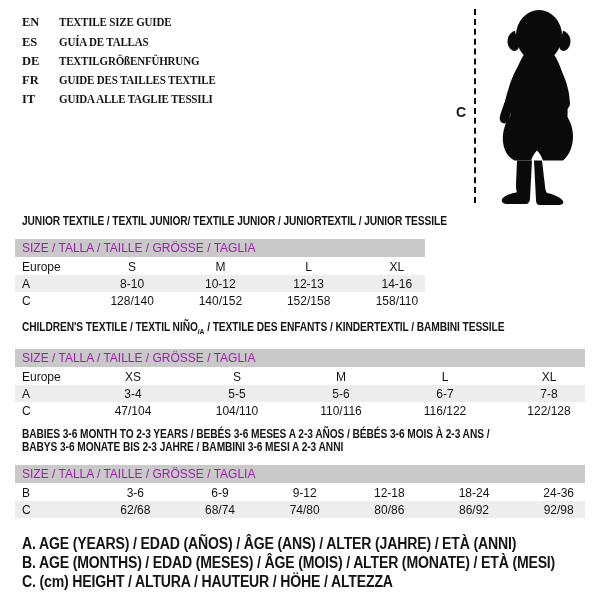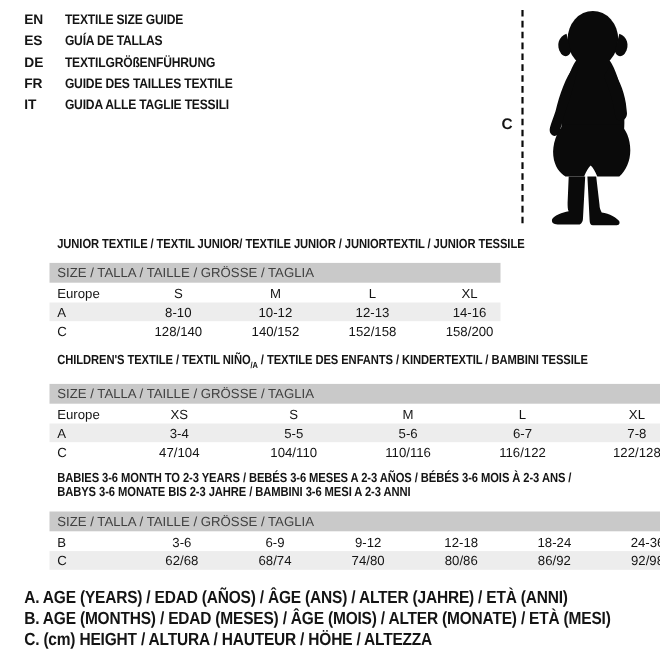--- a/index.html
+++ b/index.html
@@ -6,41 +6,41 @@
   html,body { background:#fff; }
   .page {
     position:relative; width:600px; height:600px; overflow:hidden;
     background:var(--bg,#fff); color:var(--text,#141414);
     font-family:"Liberation Sans","DejaVu Sans",sans-serif;
     -webkit-font-smoothing:antialiased;
   }
 
   
   .lang-list { position:absolute; left:22px; top:11px; }
-  .lang-row { display:flex; align-items:flex-start; height:19.3px; font-weight:bold; font-size:12.5px; white-space:nowrap; }
+  .lang-row { display:flex; align-items:flex-end; height:19.3px; font-weight:bold; font-size:12.5px; white-space:nowrap;font-family:Liberation Serif, serif; }
   .lang-code { width:37px; flex:0 0 37px; }
   .lang-label { display:inline-block; transform:scaleX(0.88); transform-origin:0 50%; letter-spacing:-0.2px; }
 
   
   .dash-line { position:absolute; left:474px; top:9px; height:194px; width:0; border-left:2px dashed var(--sil,#111); }
   .measure-label { position:absolute; left:452px; top:104px; width:18px; text-align:center; font-weight:bold; font-size:14px; }
   .baby-svg { position:absolute; left:484px; top:7px; width:110px; height:198px; }
   .baby-svg path, .baby-svg ellipse { fill:var(--sil,#0a0a0a); }
 
   
-  .size-table { position:absolute; left:15px;margin-left:30px; }
+  .size-table { position:absolute; left:15px; }
   .t1 { top:215px; width:410px; }
   .t2 { top:321px; width:570px; }
   .t3 { top:428px; width:570px; }
   .tbl-title { font-weight:bold; font-size:12px; line-height:13px; padding-left:7px; white-space:nowrap; }
   .title-line { transform:scaleX(0.85); transform-origin:0 50%; letter-spacing:-0.1px; white-space:nowrap; }
   .title-line sub { font-size:8px; }
   .tbl-size-header {
     margin-top:11px; background:var(--bar,#c9c9c9); height:18px; line-height:18px;
-    font-size:12px; color:#404040; padding-left:7px; white-space:nowrap;
+    font-size:12px; color:#a21caf; padding-left:7px; white-space:nowrap;
   }
   .tbl-rows { margin-top:1px; }
   .tbl-row { display:grid; height:17px; align-items:center; font-size:12px;gap:32px; }
   .tbl-row.shaded { background:var(--stripe,#ededed); }
   .cell { text-align:center; white-space:nowrap; }
   .cell.label { text-align:left; padding-left:7px; }
 
   
   .footnotes { position:absolute; left:22px; top:534px; }
   .footnote { height:19px; display:flex; align-items:center; font-weight:bold; font-size:16px; white-space:nowrap; }
@@ -107,21 +107,21 @@
           <div class="cell">8-10</div>
           <div class="cell">10-12</div>
           <div class="cell">12-13</div>
           <div class="cell">14-16</div>
         </div>
         <div class="tbl-row" style="grid-template-columns: 57px repeat(4, 1fr);">
           <div class="cell label">C</div>
           <div class="cell">128/140</div>
           <div class="cell">140/152</div>
           <div class="cell">152/158</div>
-          <div class="cell">158/200</div>
+          <div class="cell">158/110</div>
         </div>
       </div>
   </section>
 
   <section class="size-table t2">
     <div class="tbl-title">
         <div class="title-line"><span>CHILDREN'S TEXTILE / TEXTIL NIÑO</span><sub>/A</sub><span> / TEXTILE DES ENFANTS / KINDERTEXTIL / BAMBINI TESSILE</span></div>
       </div>
     <div class="tbl-size-header">SIZE / TALLA / TAILLE / GRÖSSE / TAGLIA</div>
     <div class="tbl-rows">

